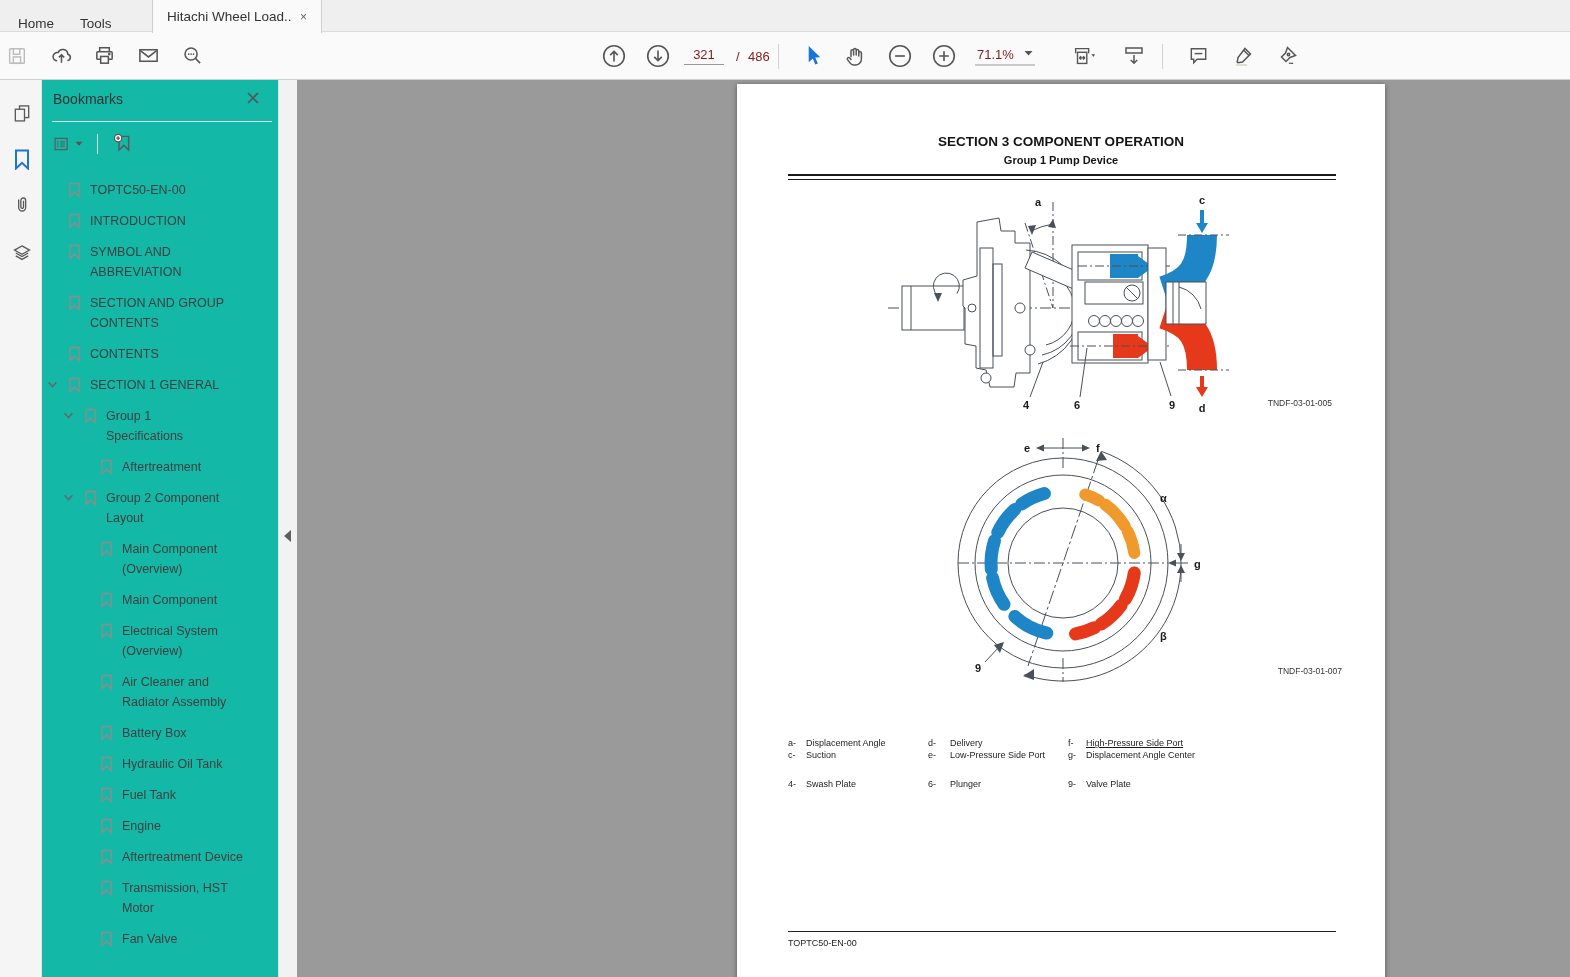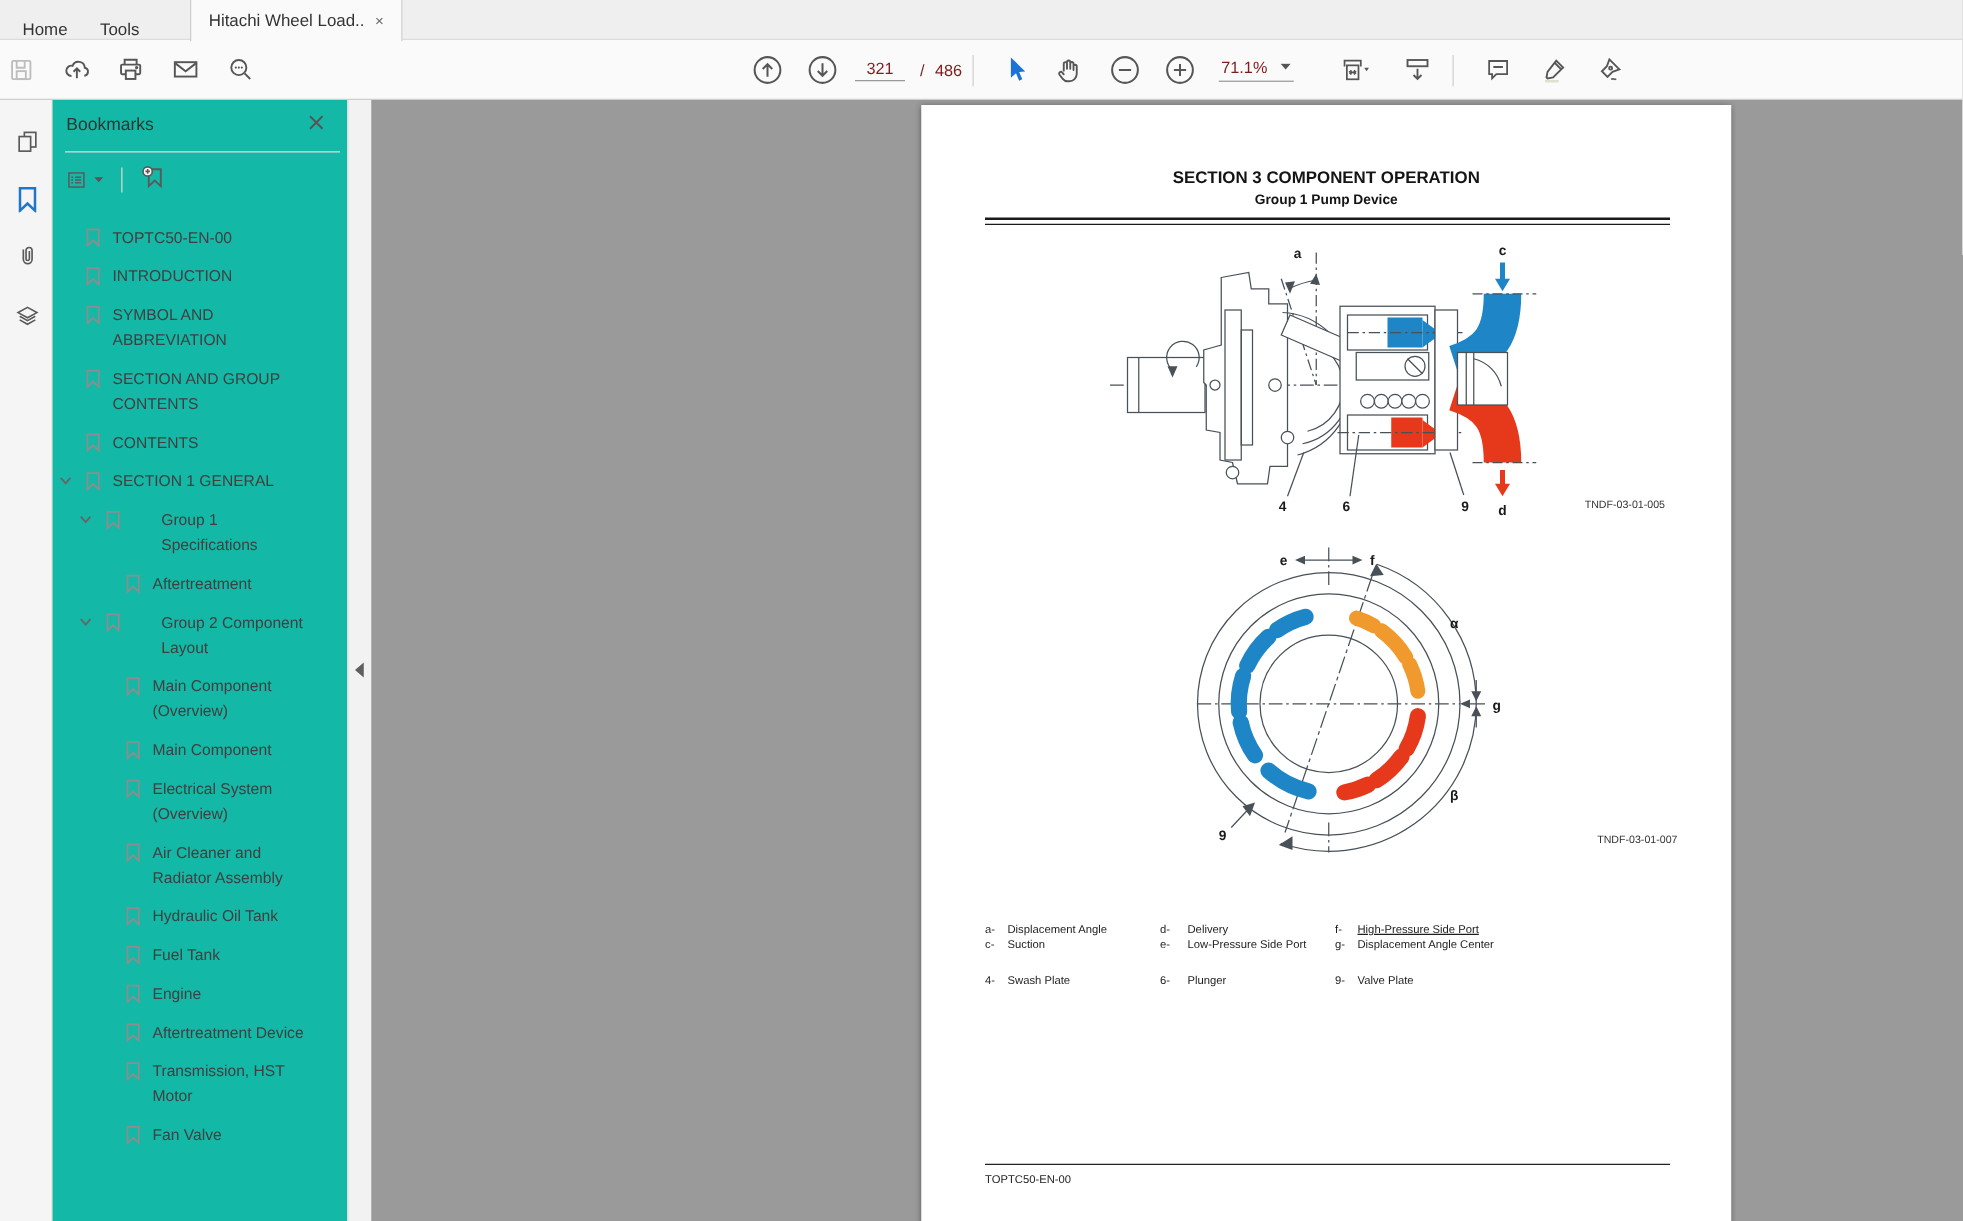--- a/index.html
+++ b/index.html
@@ -40,21 +40,21 @@
   .bm-row{position:relative;display:flex;gap:9px;padding:5.5px 0;align-items:flex-start;}
   .bm-row.lvl0{padding-left:26px;}
   .bm-row.lvl1{padding-left:42px;}
   .bm-row.lvl2{padding-left:58px;}
   .bm-caret{position:absolute;top:10px;}
   .lvl0 .bm-caret{left:5px;}
   .lvl1 .bm-caret{left:21px;}
   .bm-ico{flex:0 0 auto;margin-top:2px;}
   .bm-label{font-size:12.5px;line-height:20px;color:#404040;}
   .lvl0 .bm-label{max-width:168px;}
-  .lvl1 .bm-label{max-width:125px;margin-left:23px;}
+  .lvl1 .bm-label{max-width:125px;}
   .lvl2 .bm-label{max-width:133px;}
 
   .panel-edge{position:absolute;left:278px;top:0;width:19px;height:100%;background:#f2f2f2;border-left:1px solid #e2e2e2;}
   .collapse-handle{position:absolute;left:5px;top:450px;width:0;height:0;border-top:6px solid transparent;border-bottom:6px solid transparent;border-right:7px solid #5f5f5f;}
 
   .canvas{position:absolute;left:297px;top:0;width:1273px;height:100%;background:var(--canvas,#9a9a9a);overflow:hidden;}
   .page{position:absolute;left:440px;top:4px;width:648px;height:900px;background:#fff;box-shadow:0 1px 5px rgba(0,0,0,.45);}
 
   
   .pdf-title{position:absolute;top:50px;left:0;width:100%;text-align:center;font-size:13.5px;font-weight:bold;color:#141414;}
@@ -388,20 +388,26 @@
           <div class="bm-row lvl2">
             <svg class="bm-ico" width="13" height="16" viewBox="0 0 13 16">
               <path d="M2 1.5 H11 V14.5 L6.5 10.2 L2 14.5 Z" fill="none" stroke="#8d8d8d" stroke-width="1.4"></path>
             </svg>
             <span class="bm-label">Air Cleaner and Radiator Assembly</span>
           </div>
           <div class="bm-row lvl2">
             <svg class="bm-ico" width="13" height="16" viewBox="0 0 13 16">
               <path d="M2 1.5 H11 V14.5 L6.5 10.2 L2 14.5 Z" fill="none" stroke="#8d8d8d" stroke-width="1.4"></path>
             </svg>
+            <span class="bm-label">Battery Box</span>
+          </div>
+          <div class="bm-row lvl2">
+            <svg class="bm-ico" width="13" height="16" viewBox="0 0 13 16">
+              <path d="M2 1.5 H11 V14.5 L6.5 10.2 L2 14.5 Z" fill="none" stroke="#8d8d8d" stroke-width="1.4"></path>
+            </svg>
             <span class="bm-label">Hydraulic Oil Tank</span>
           </div>
           <div class="bm-row lvl2">
             <svg class="bm-ico" width="13" height="16" viewBox="0 0 13 16">
               <path d="M2 1.5 H11 V14.5 L6.5 10.2 L2 14.5 Z" fill="none" stroke="#8d8d8d" stroke-width="1.4"></path>
             </svg>
             <span class="bm-label">Fuel Tank</span>
           </div>
           <div class="bm-row lvl2">
             <svg class="bm-ico" width="13" height="16" viewBox="0 0 13 16">

